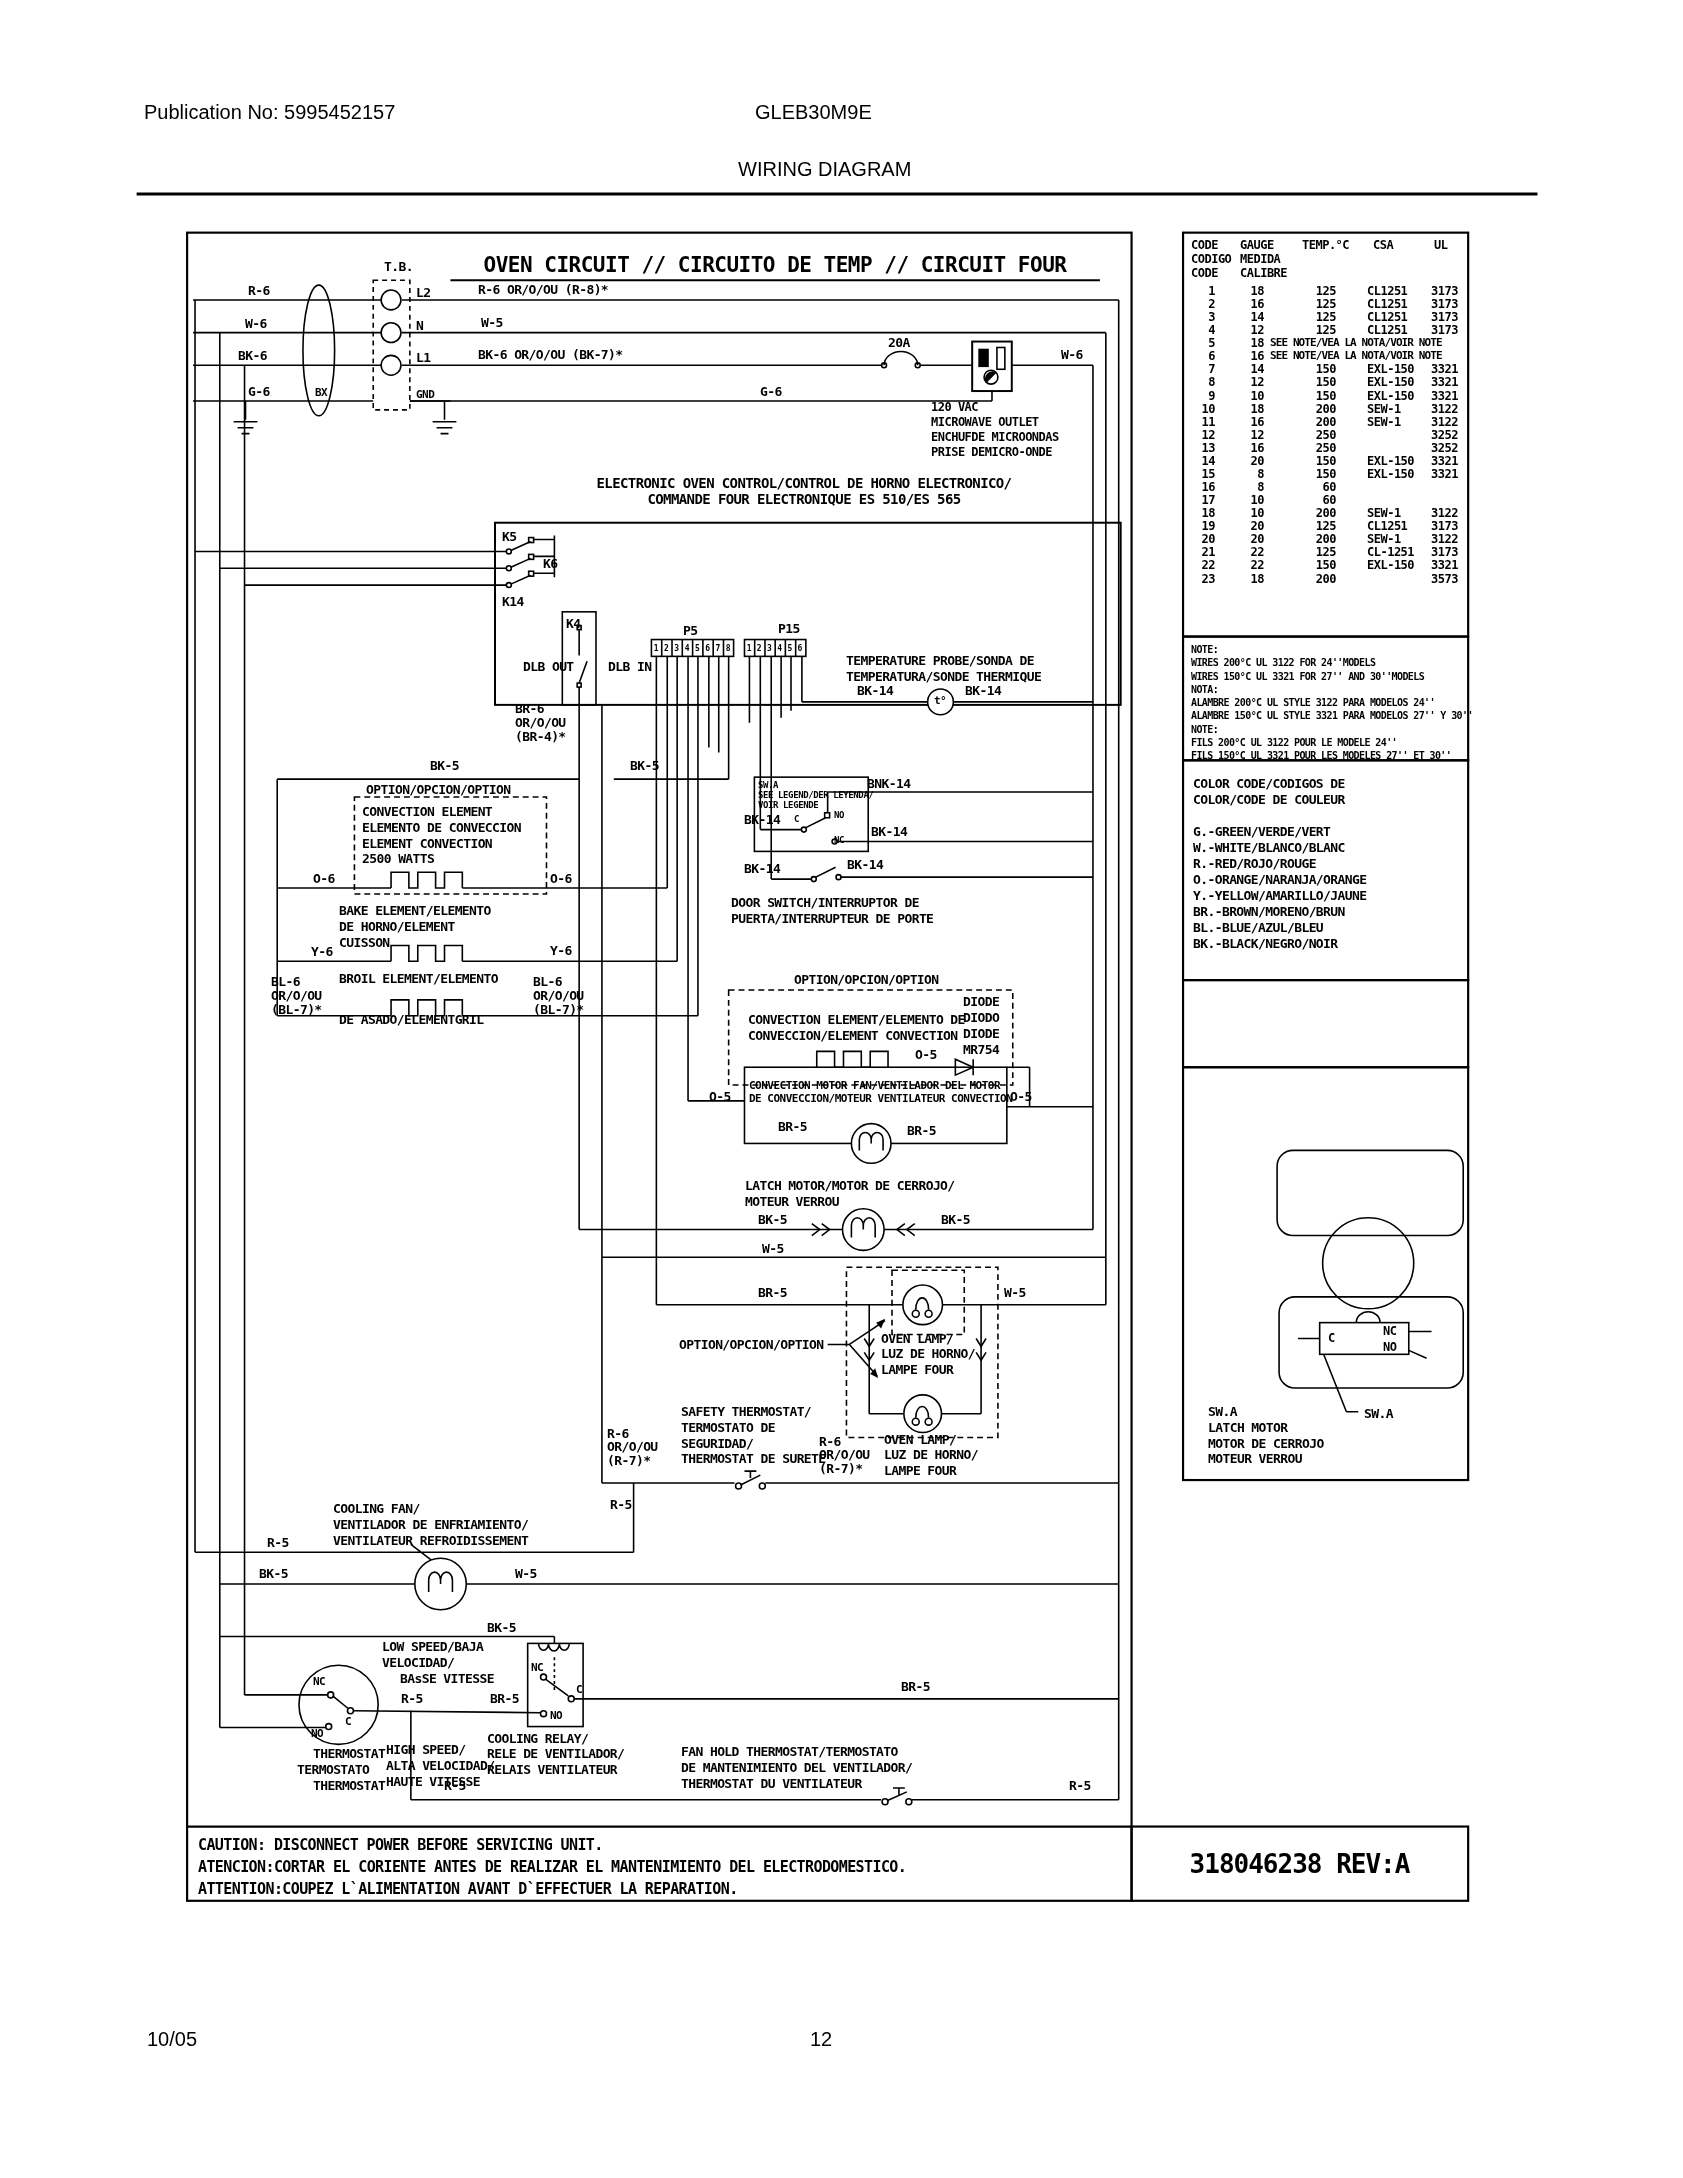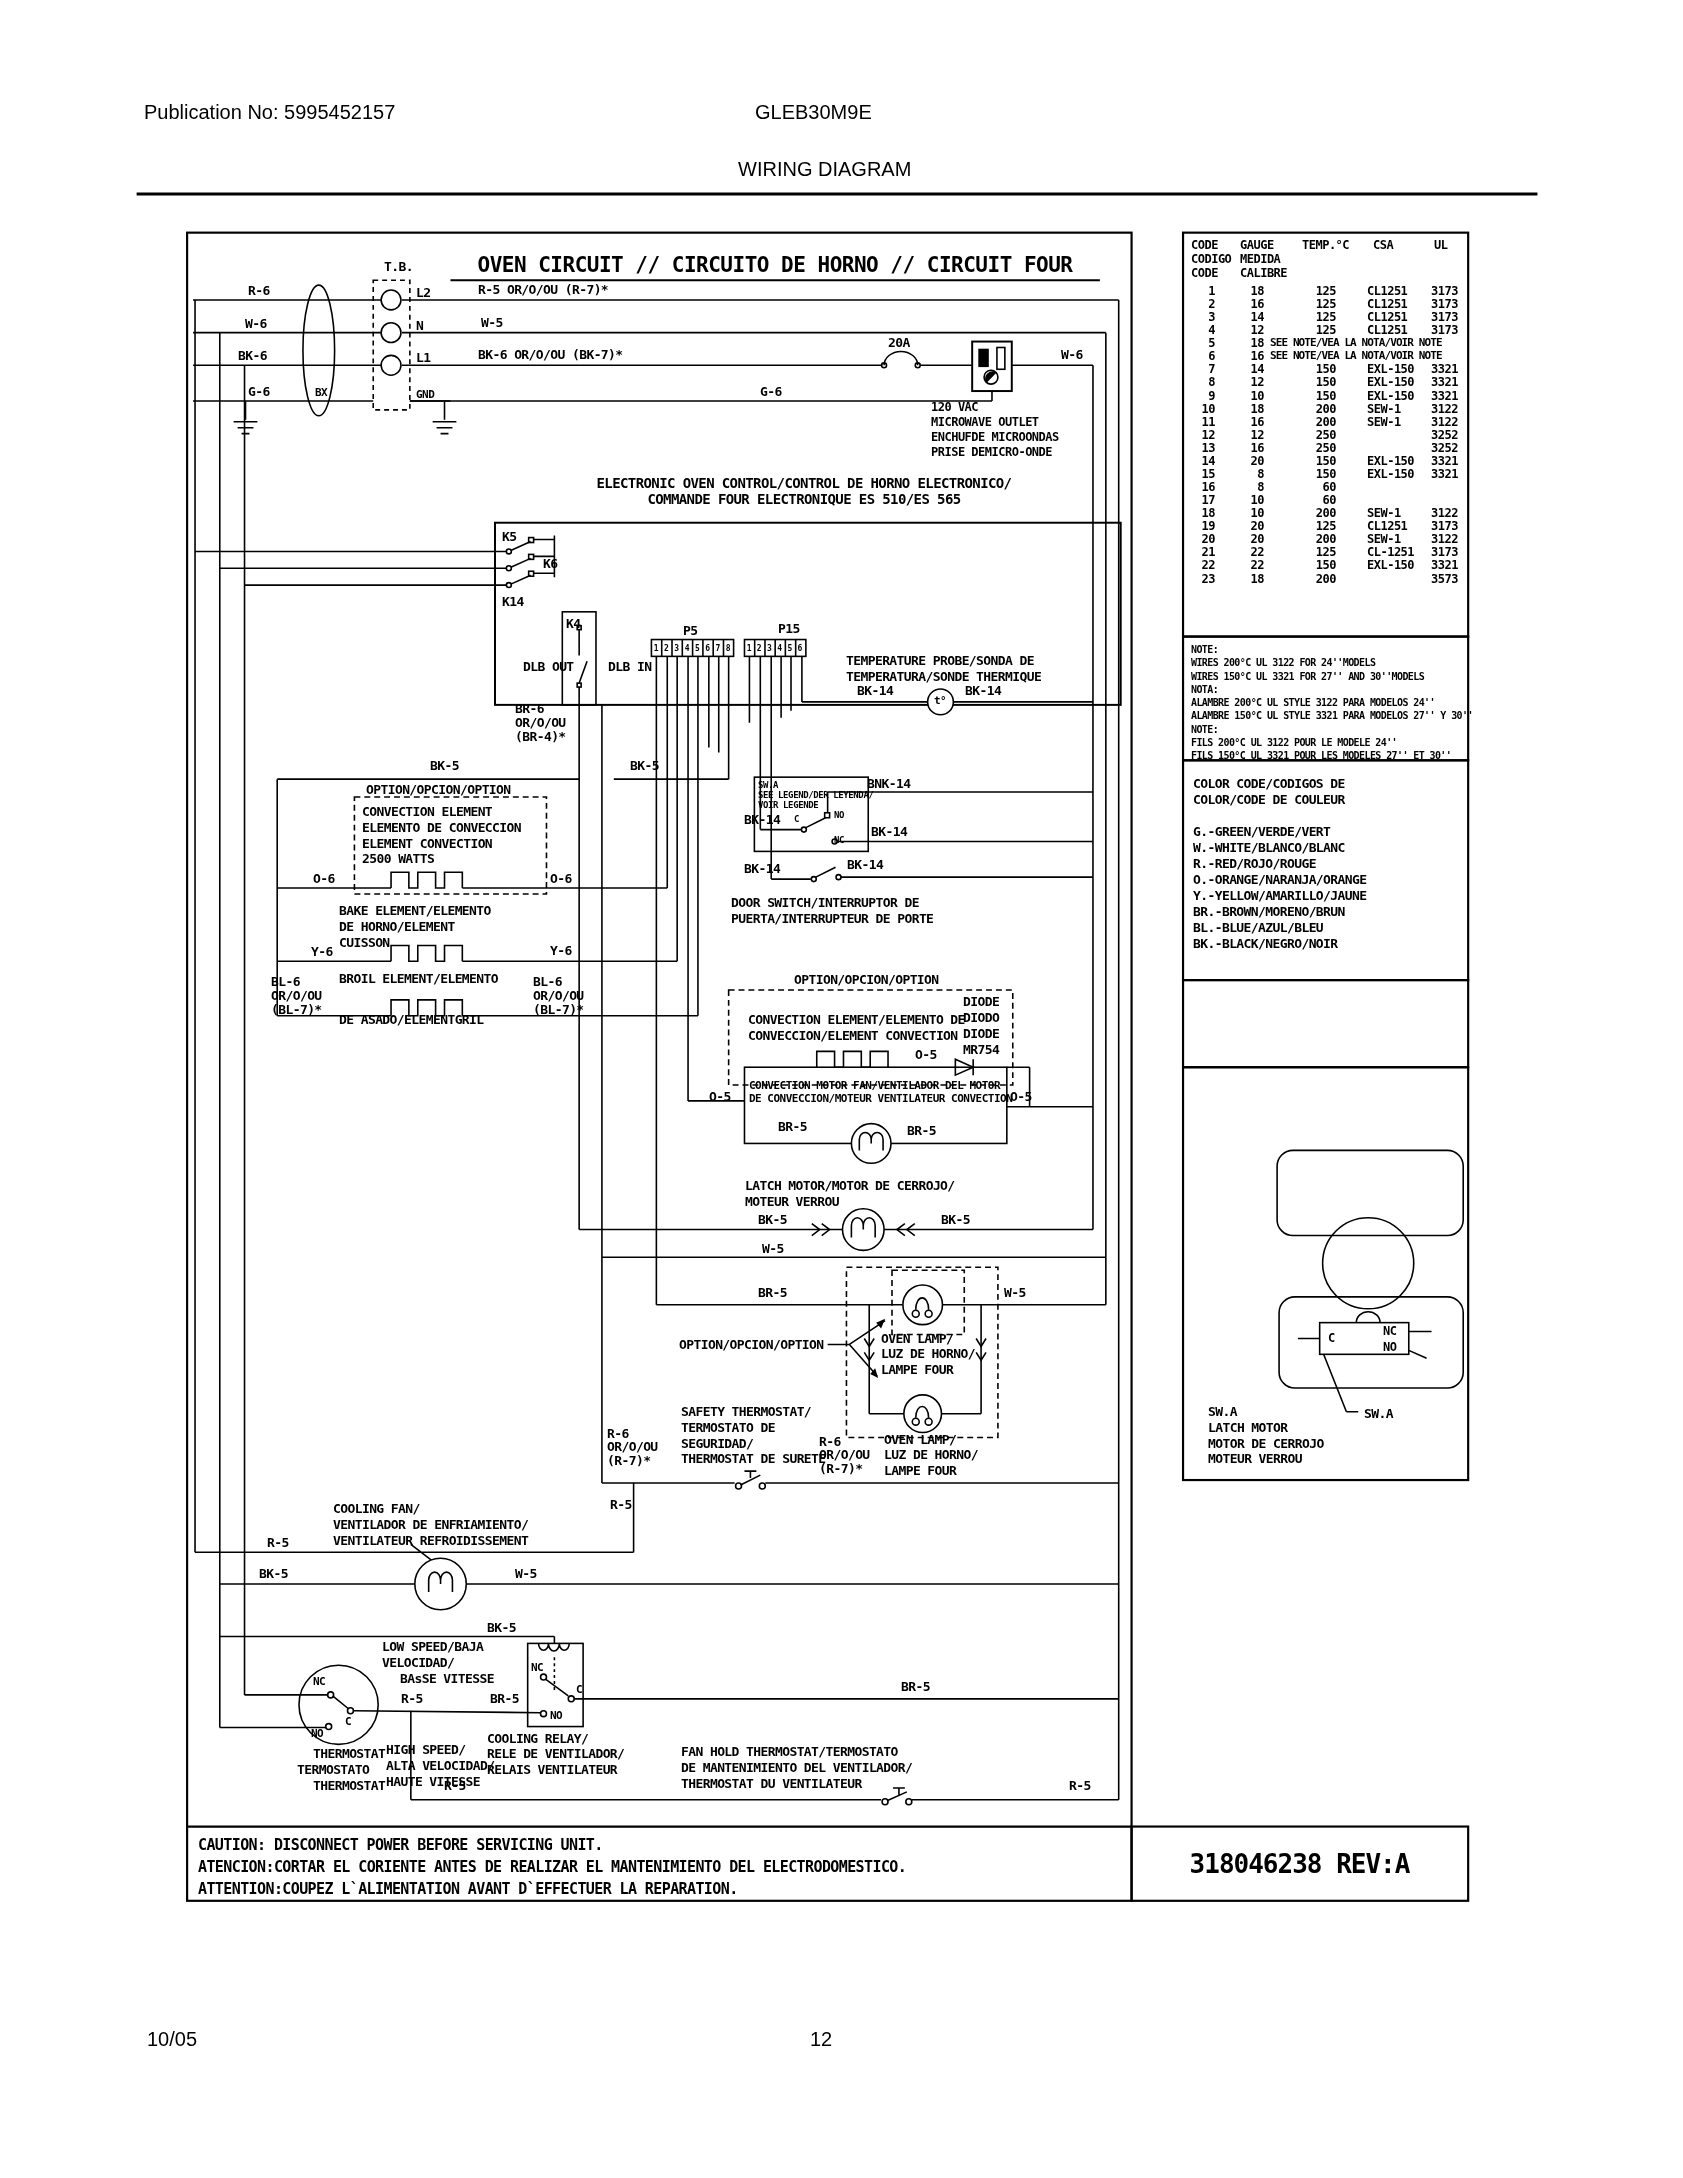--- a/index.html
+++ b/index.html
@@ -251,33 +251,33 @@
     <rect x="1333" y="1336" width="90" height="32"></rect>
     <path d="M1311,1352 H1333 M1423,1345 H1446 M1423,1364 L1441,1372"></path>
     <path d="M1337,1368 L1360,1426 M1360,1426 H1372"></path>
   </g>
 </svg>
 
 <div class="h20" style="left:144px;top:101px;">Publication No: 5995452157</div>
 <div class="h20" style="left:755px;top:101px;">GLEB30M9E</div>
 <div class="h20" style="left:738px;top:158px;">WIRING DIAGRAM</div>
 
-<div class="ttl" style="left:775px;top:253px;">OVEN CIRCUIT // CIRCUITO DE HORNO // CIRCUIT FOUR</div>
+<div class="ttl" style="left:775px;top:253px;">OVEN CIRCUIT // CIRCUITO DE TEMP // CIRCUIT FOUR</div>
 
 <div class="t" style="left:248px;top:283px;">R-6</div>
 <div class="t" style="left:245px;top:316px;">W-6</div>
 <div class="t" style="left:238px;top:348px;">BK-6</div>
 <div class="t" style="left:248px;top:384px;">G-6</div>
 <div class="ts" style="left:315px;top:386px;">BX</div>
 <div class="t" style="left:384px;top:259px;">T.B.</div>
 <div class="t" style="left:416px;top:285px;">L2</div>
 <div class="t" style="left:416px;top:318px;">N</div>
 <div class="t" style="left:416px;top:350px;">L1</div>
 <div class="ts" style="left:416px;top:388px;">GND</div>
-<div class="t" style="left:478px;top:282px;">R-5 OR/O/OU (R-7)*</div>
+<div class="t" style="left:478px;top:282px;">R-6 OR/O/OU (R-8)*</div>
 <div class="t" style="left:481px;top:315px;">W-5</div>
 <div class="t" style="left:478px;top:347px;">BK-6 OR/O/OU (BK-7)*</div>
 <div class="t" style="left:760px;top:384px;">G-6</div>
 <div class="t" style="left:888px;top:335px;">20A</div>
 <div class="t" style="left:1061px;top:347px;">W-6</div>
 <div class="t12" style="left:931px;top:400px;">120 VAC</div>
 <div class="t12" style="left:931px;top:415px;">MICROWAVE OUTLET</div>
 <div class="t12" style="left:931px;top:430px;">ENCHUFDE MICROONDAS</div>
 <div class="t12" style="left:931px;top:445px;">PRISE DEMICRO-ONDE</div>
 

